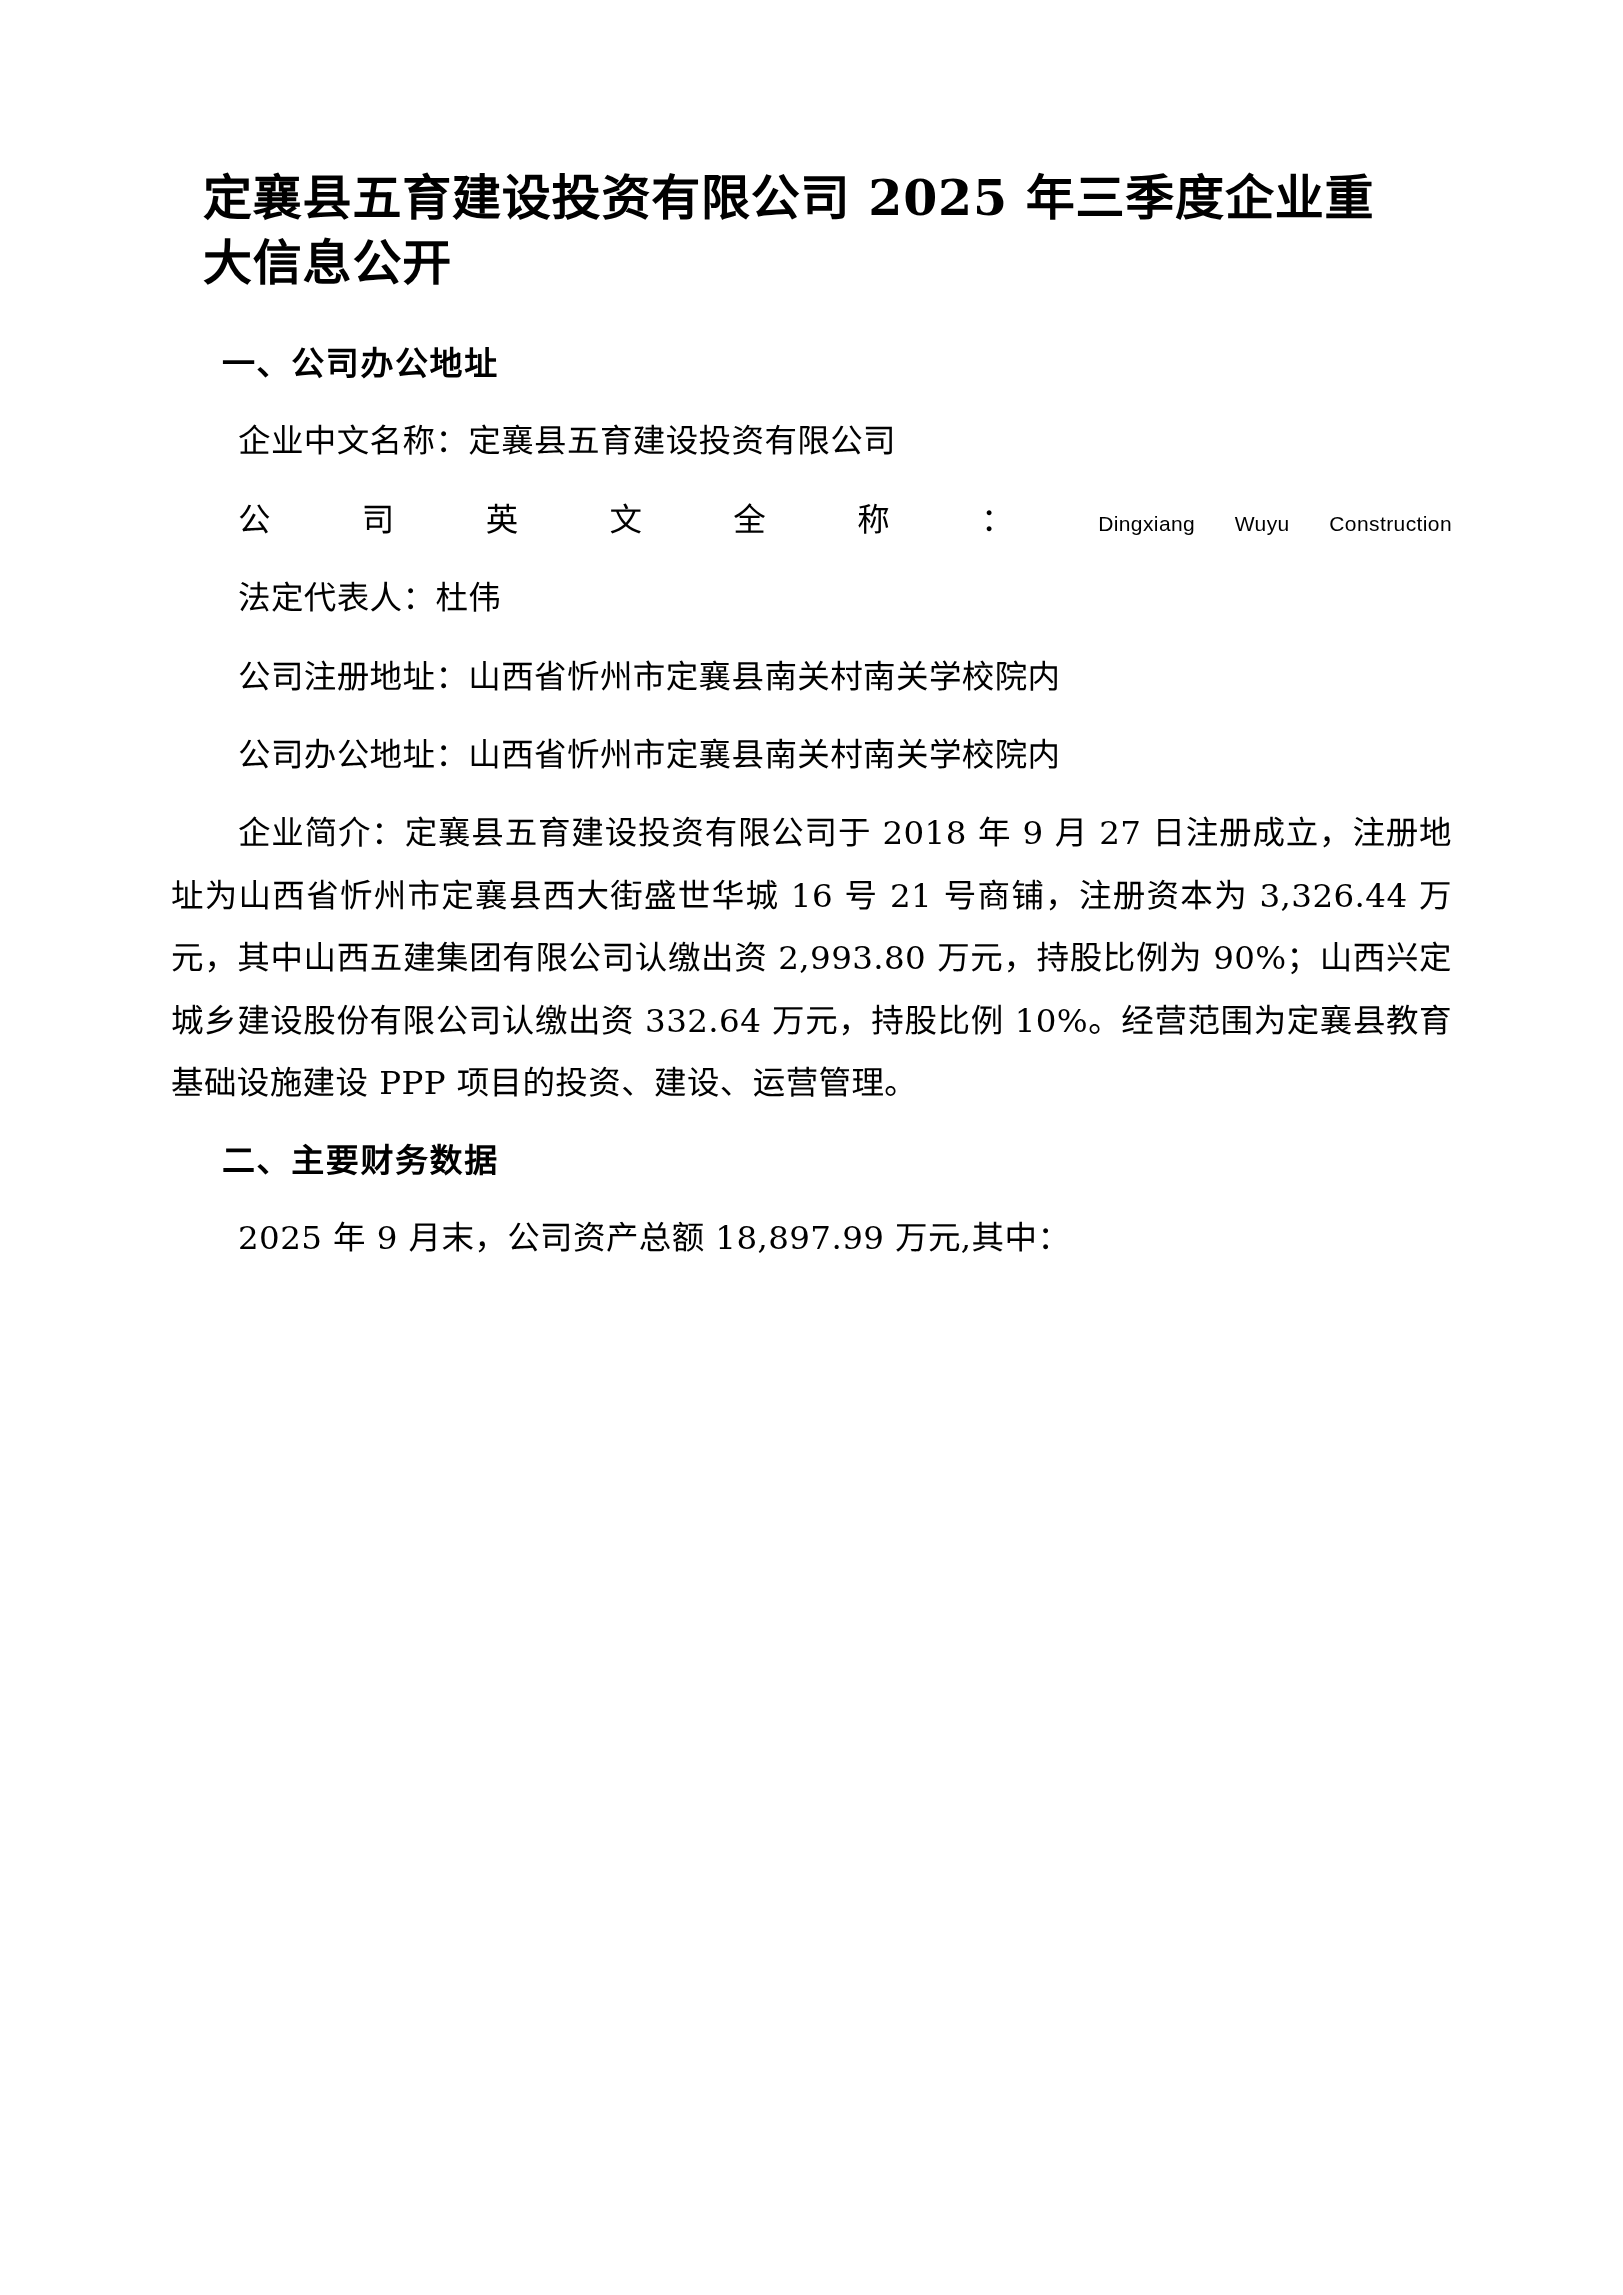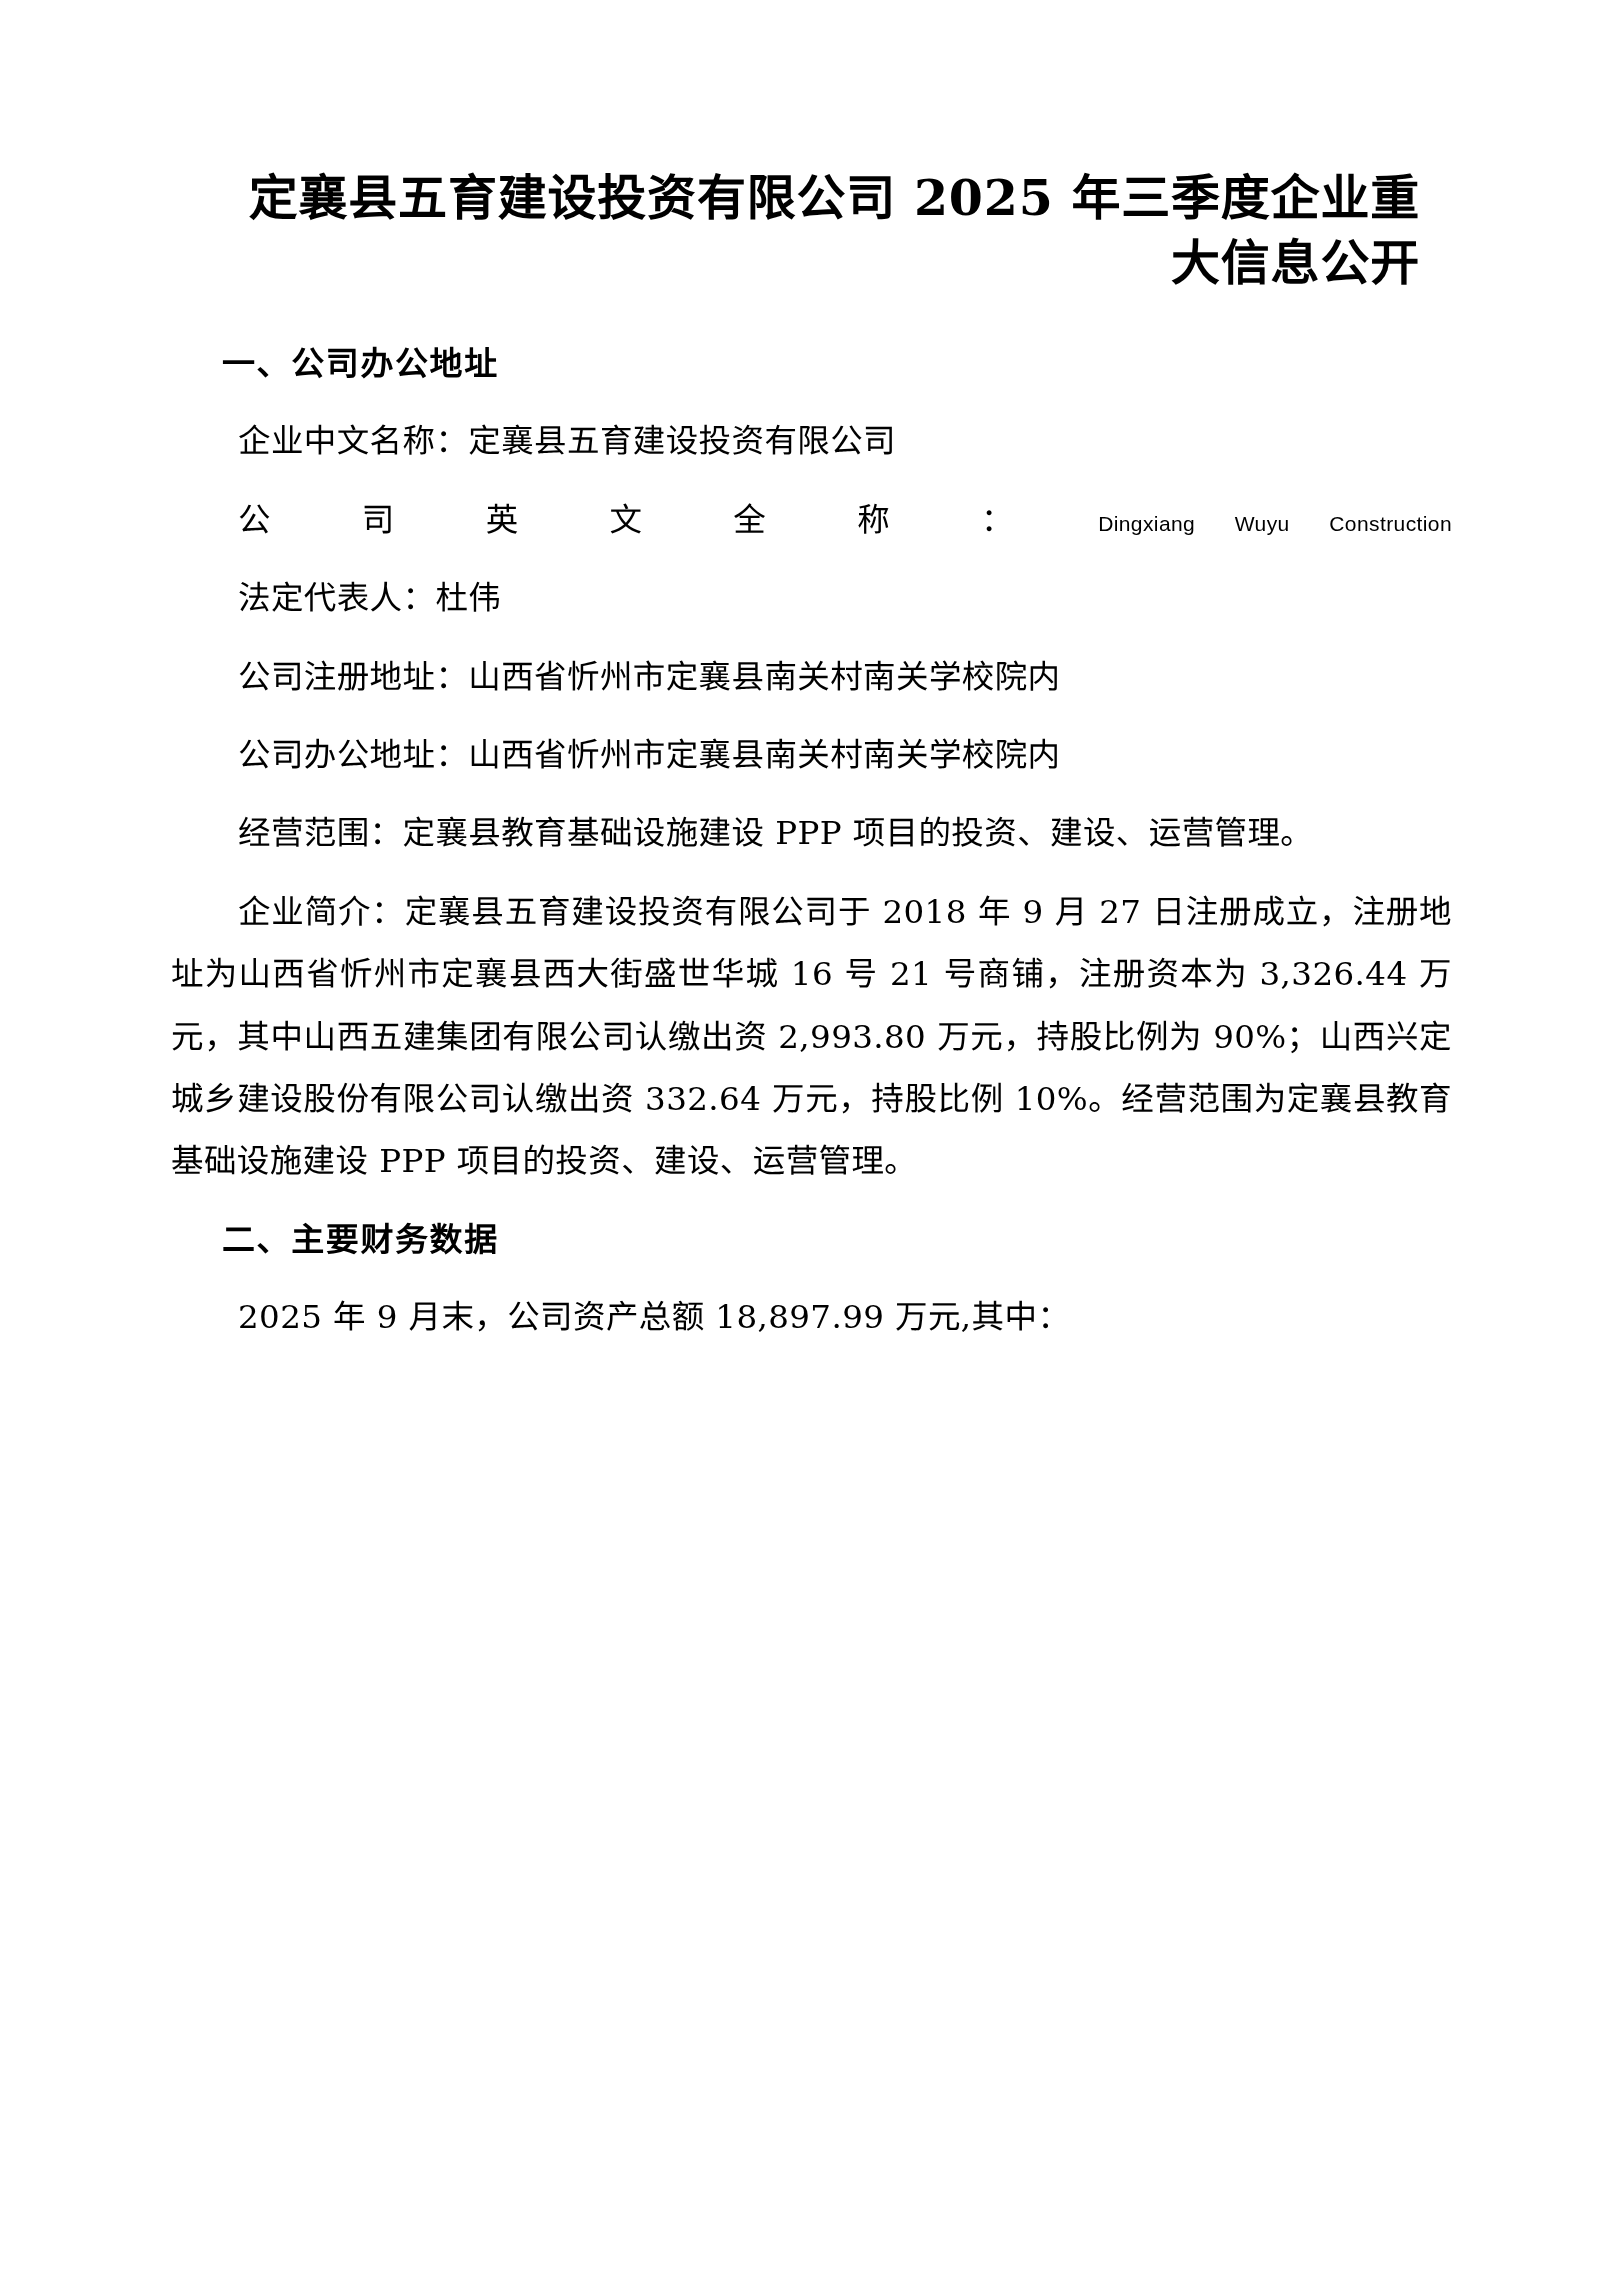--- a/index.html
+++ b/index.html
@@ -19,21 +19,21 @@
     width: 1623px;
     height: 2295px;
     padding: 166px 155px 0 155px;
     position: relative;
   }
   .doc-title {
     font-family: "DejaVu Serif", "Liberation Serif", serif;
     font-weight: bold;
     font-size: 49px;
     line-height: 1.32;
-    text-align: right;
+    text-align: left;
     letter-spacing: 0.8px;
     margin: 0 0 38px 0;
     padding: 0 48px;
   }
   .section-heading {
     font-family: "DejaVu Sans", "Liberation Sans", sans-serif;
     font-weight: bold;
     font-size: 33px;
     line-height: 1.85;
     margin: 14.3px 0 4.8px 0;
@@ -76,21 +76,20 @@
     <span class="wide-label">公 司 英 文 全 称 ：</span>
     <span class="mono">Dingxiang  Wuyu  Construction</span>
   </p>
 
   <p class="body-text">法定代表人：杜伟</p>
 
   <p class="body-text">公司注册地址：山西省忻州市定襄县南关村南关学校院内</p>
 
   <p class="body-text">公司办公地址：山西省忻州市定襄县南关村南关学校院内</p>
 
-  <p class="body-text">经营范围：定襄县教育基础设施建设 PPP 项目的投资、建设、运营管理。</p>
 
   <p class="body-text">企业简介：定襄县五育建设投资有限公司于 2018 年 9 月 27 日注册成立，注册地址为山西省忻州市定襄县西大街盛世华城 16 号 21 号商铺，注册资本为 3,326.44 万元，其中山西五建集团有限公司认缴出资 2,993.80 万元，持股比例为 90%；山西兴定城乡建设股份有限公司认缴出资 332.64 万元，持股比例 10%。经营范围为定襄县教育基础设施建设 PPP 项目的投资、建设、运营管理。</p>
 
   <h2 class="section-heading">二、主要财务数据</h2>
 
   <p class="body-text">2025 年 9 月末，公司资产总额 18,897.99 万元,其中：</p>
 
 </div>
 
 

